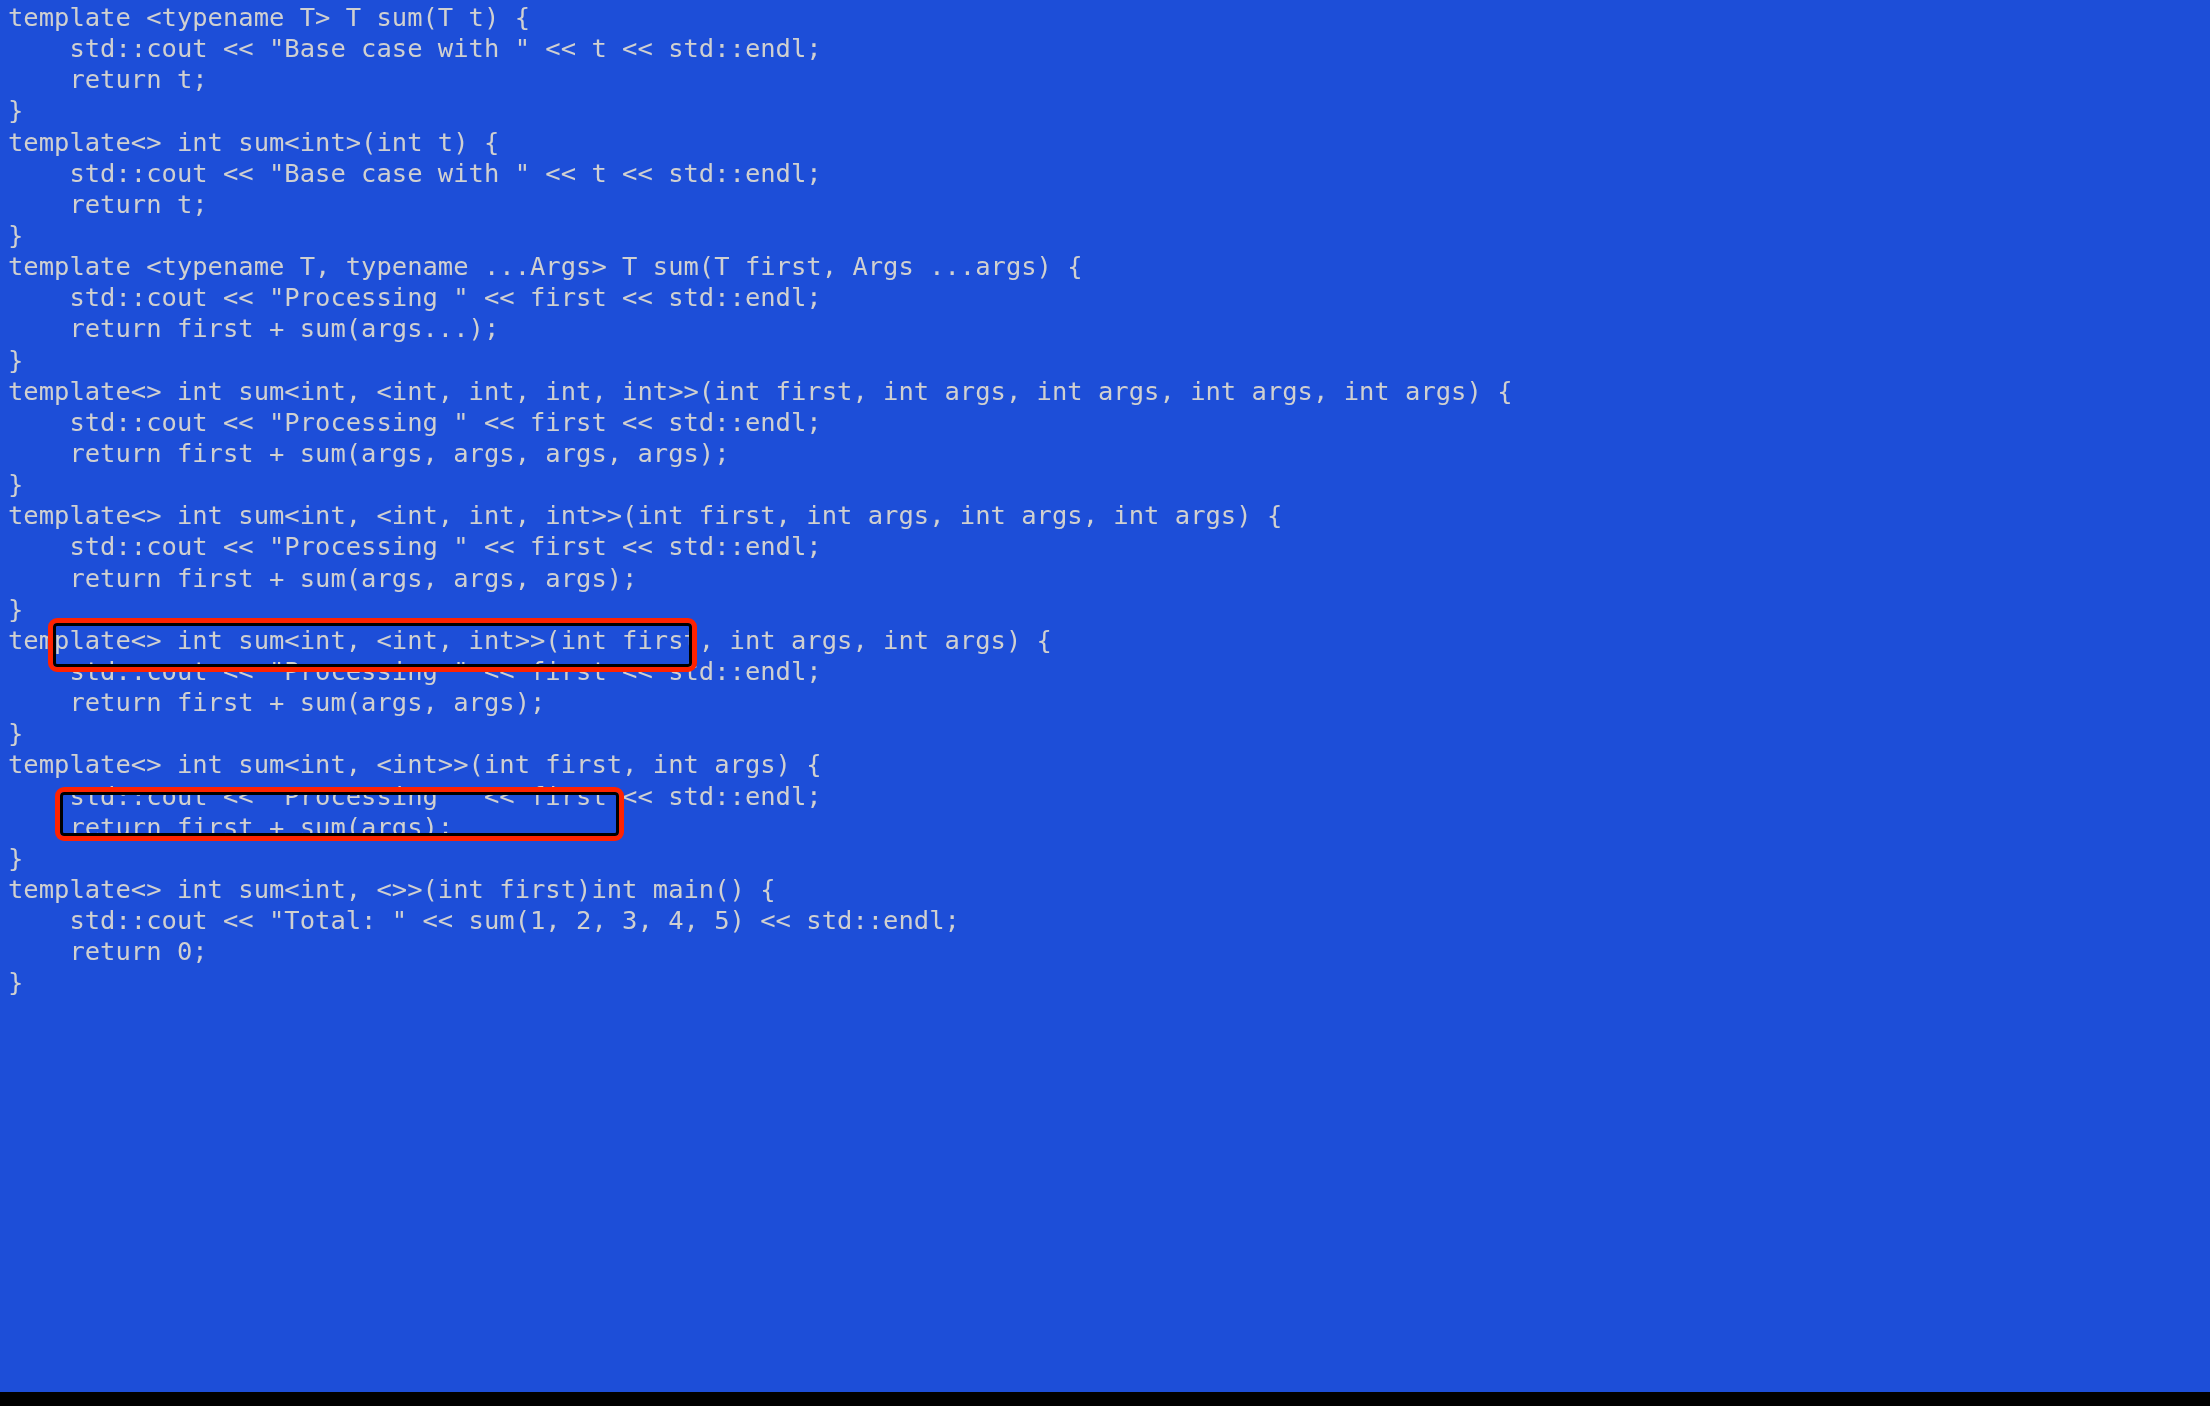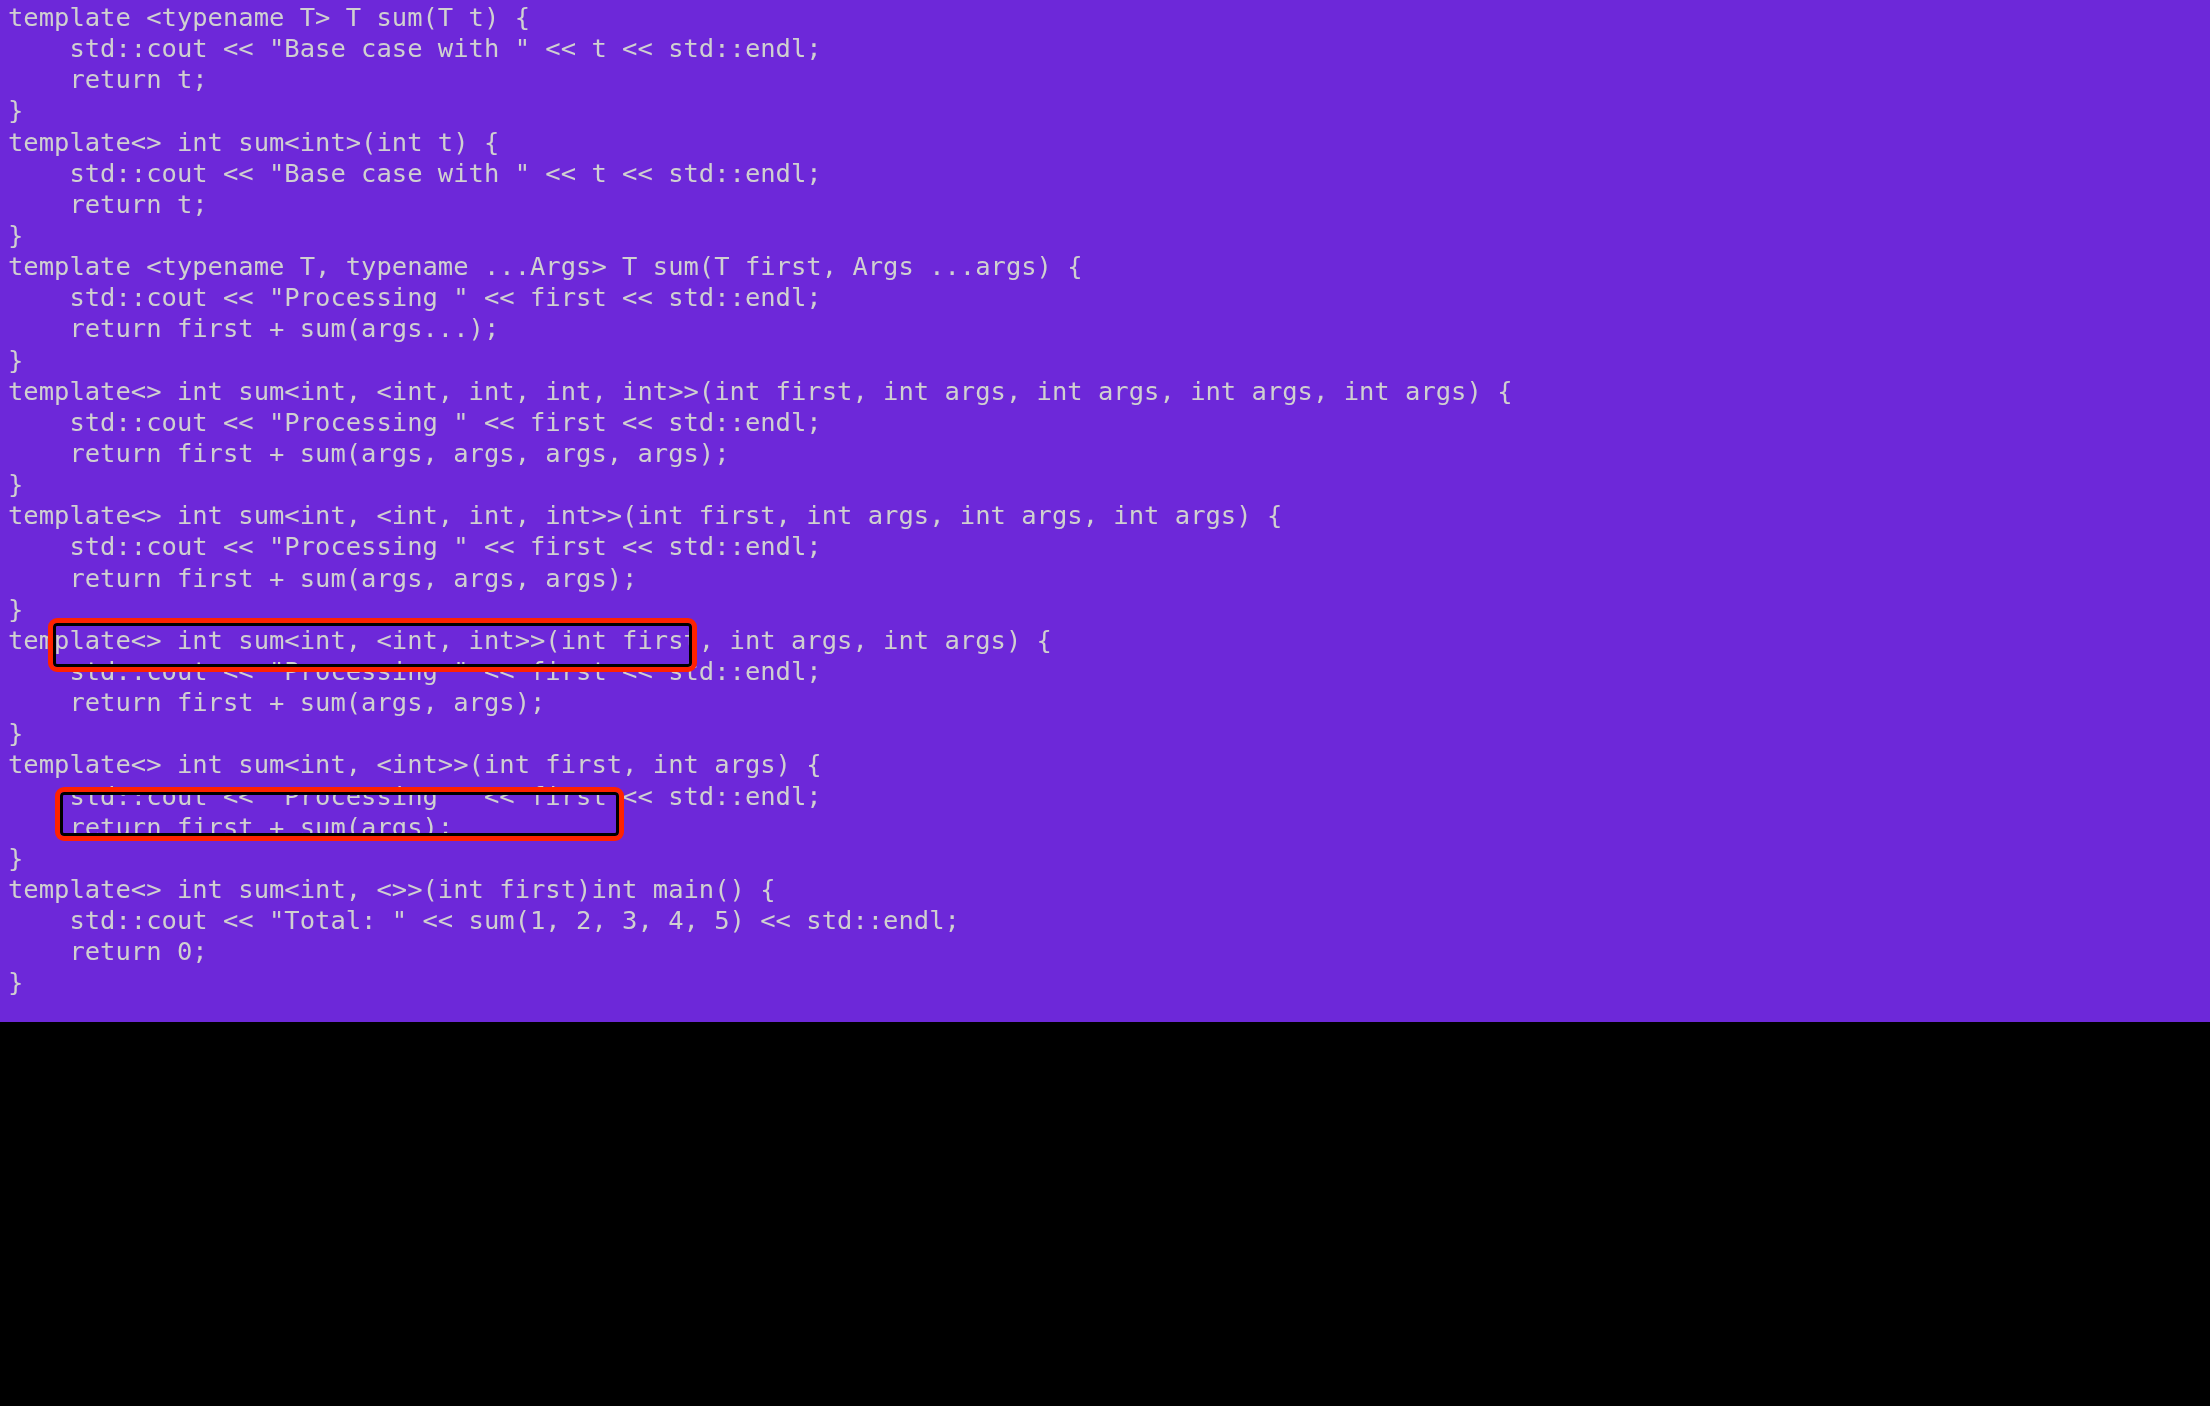--- a/index.html
+++ b/index.html
@@ -9,22 +9,22 @@
   }
   body {
     width: 2210px;
     height: 1406px;
     overflow: hidden;
     font-family: "DejaVu Sans Mono", monospace;
   }
   #terminal {
     position: relative;
     width: 2210px;
-    height: 1022px;
-    background: #6d28d9;
+    height: 1392px;
+    background: #1d4ed8;
     box-sizing: border-box;
   }
   #code {
     position: absolute;
     left: 0;
     top: 0;
     width: 2210px;
     padding: 2px 0 0 8px;
     box-sizing: border-box;
     margin: 0;

